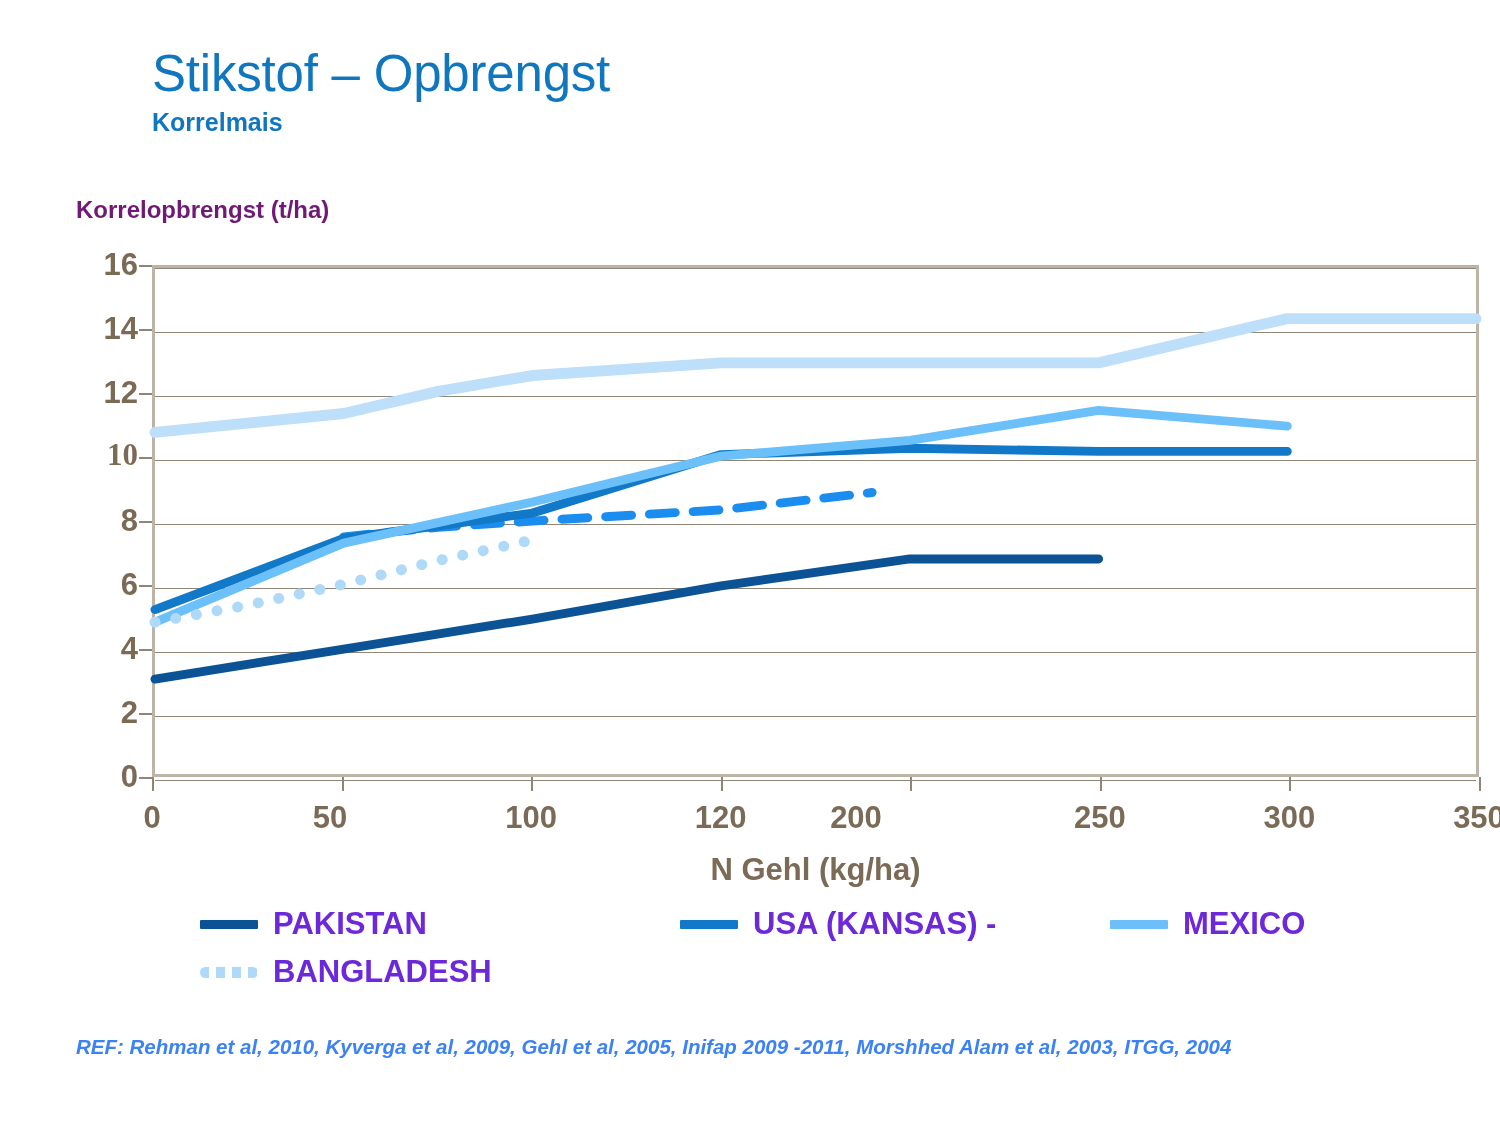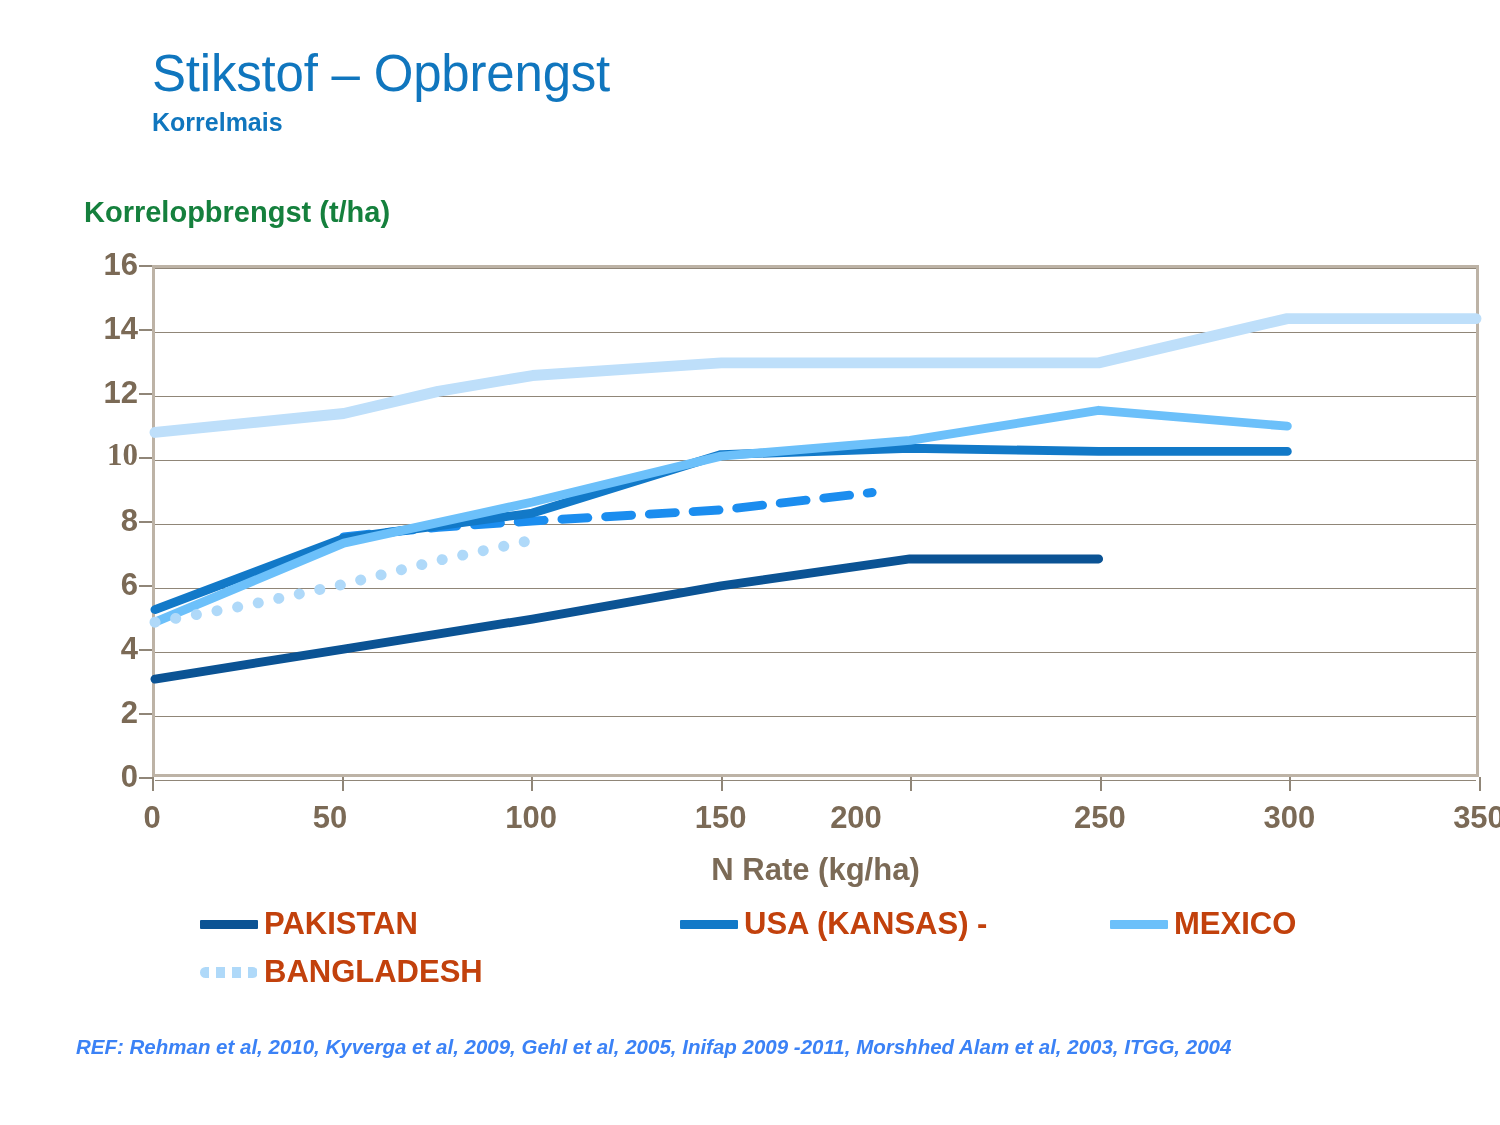--- a/index.html
+++ b/index.html
@@ -40,25 +40,25 @@
   
   #chart-area {
     position: absolute;
     left: 0px;
     top: 180px;
     width: 1500px;
     height: 760px;
   }
   #y-axis-title {
     position: absolute;
-    left: 84px;
+    left: 76px;
     top: 16px;
-    font-size: 29px;
-    font-weight: bold;
-    color: #15803d;
+    font-size: 24px;
+    font-weight: bold;
+    color: #701a75;
     white-space: nowrap;
   }
 
   
   #plot-box {
     position: absolute;
     left: 152px;
     top: 85px;
     width: 1327px;
     height: 512px;
@@ -148,22 +148,23 @@
   }
   .legend-swatch {
     width: 58px;
     height: 9px;
     flex: 0 0 58px;
     border-radius: 1px;
   }
   .legend-label {
     font-size: 31px;
     font-weight: bold;
-    color: #c2410c;
-    white-space: nowrap;
+    color: #6d28d9;
+    white-space: nowrap;
+    margin-left: 9px;
   }
 
   
   #ref-note {
     position: absolute;
     left: 76px;
     top: 1035px;
     font-size: 20.5px;
     font-weight: bold;
     font-style: italic;
@@ -228,32 +229,32 @@
       <div class="ytick-mark" style="top: 85px;"></div>
     </div>
   <div id="x-ticks">
       <div class="xtick-mark" style="left: 152px;"></div>
       <div class="xtick-label" style="left: 152px;">0</div>
       <div class="xtick-mark" style="left: 341.571px;"></div>
       <div class="xtick-label" style="left: 330px;">50</div>
       <div class="xtick-mark" style="left: 531.143px;"></div>
       <div class="xtick-label" style="left: 531.143px;">100</div>
       <div class="xtick-mark" style="left: 720.714px;"></div>
-      <div class="xtick-label" style="left: 720.714px;">150</div>
+      <div class="xtick-label" style="left: 720.714px;">120</div>
       <div class="xtick-mark" style="left: 910.286px;"></div>
       <div class="xtick-label" style="left: 856px;">200</div>
       <div class="xtick-mark" style="left: 1099.86px;"></div>
       <div class="xtick-label" style="left: 1099.86px;">250</div>
       <div class="xtick-mark" style="left: 1289.43px;"></div>
       <div class="xtick-label" style="left: 1289.43px;">300</div>
       <div class="xtick-mark" style="left: 1479px;"></div>
       <div class="xtick-label" style="left: 1479px;">350</div>
     </div>
 
-  <div id="x-axis-title">N Rate (kg/ha)</div>
+  <div id="x-axis-title">N Gehl (kg/ha)</div>
 </div>
 
 <div id="legend">
     <div class="legend-item">
       <span class="legend-swatch" style="background: rgb(11, 83, 148);"></span>
       <span class="legend-label">PAKISTAN</span>
     </div>
     <div class="legend-item">
       <span class="legend-swatch" style="background: rgb(18, 121, 200);"></span>
       <span class="legend-label">USA (KANSAS) -</span>

